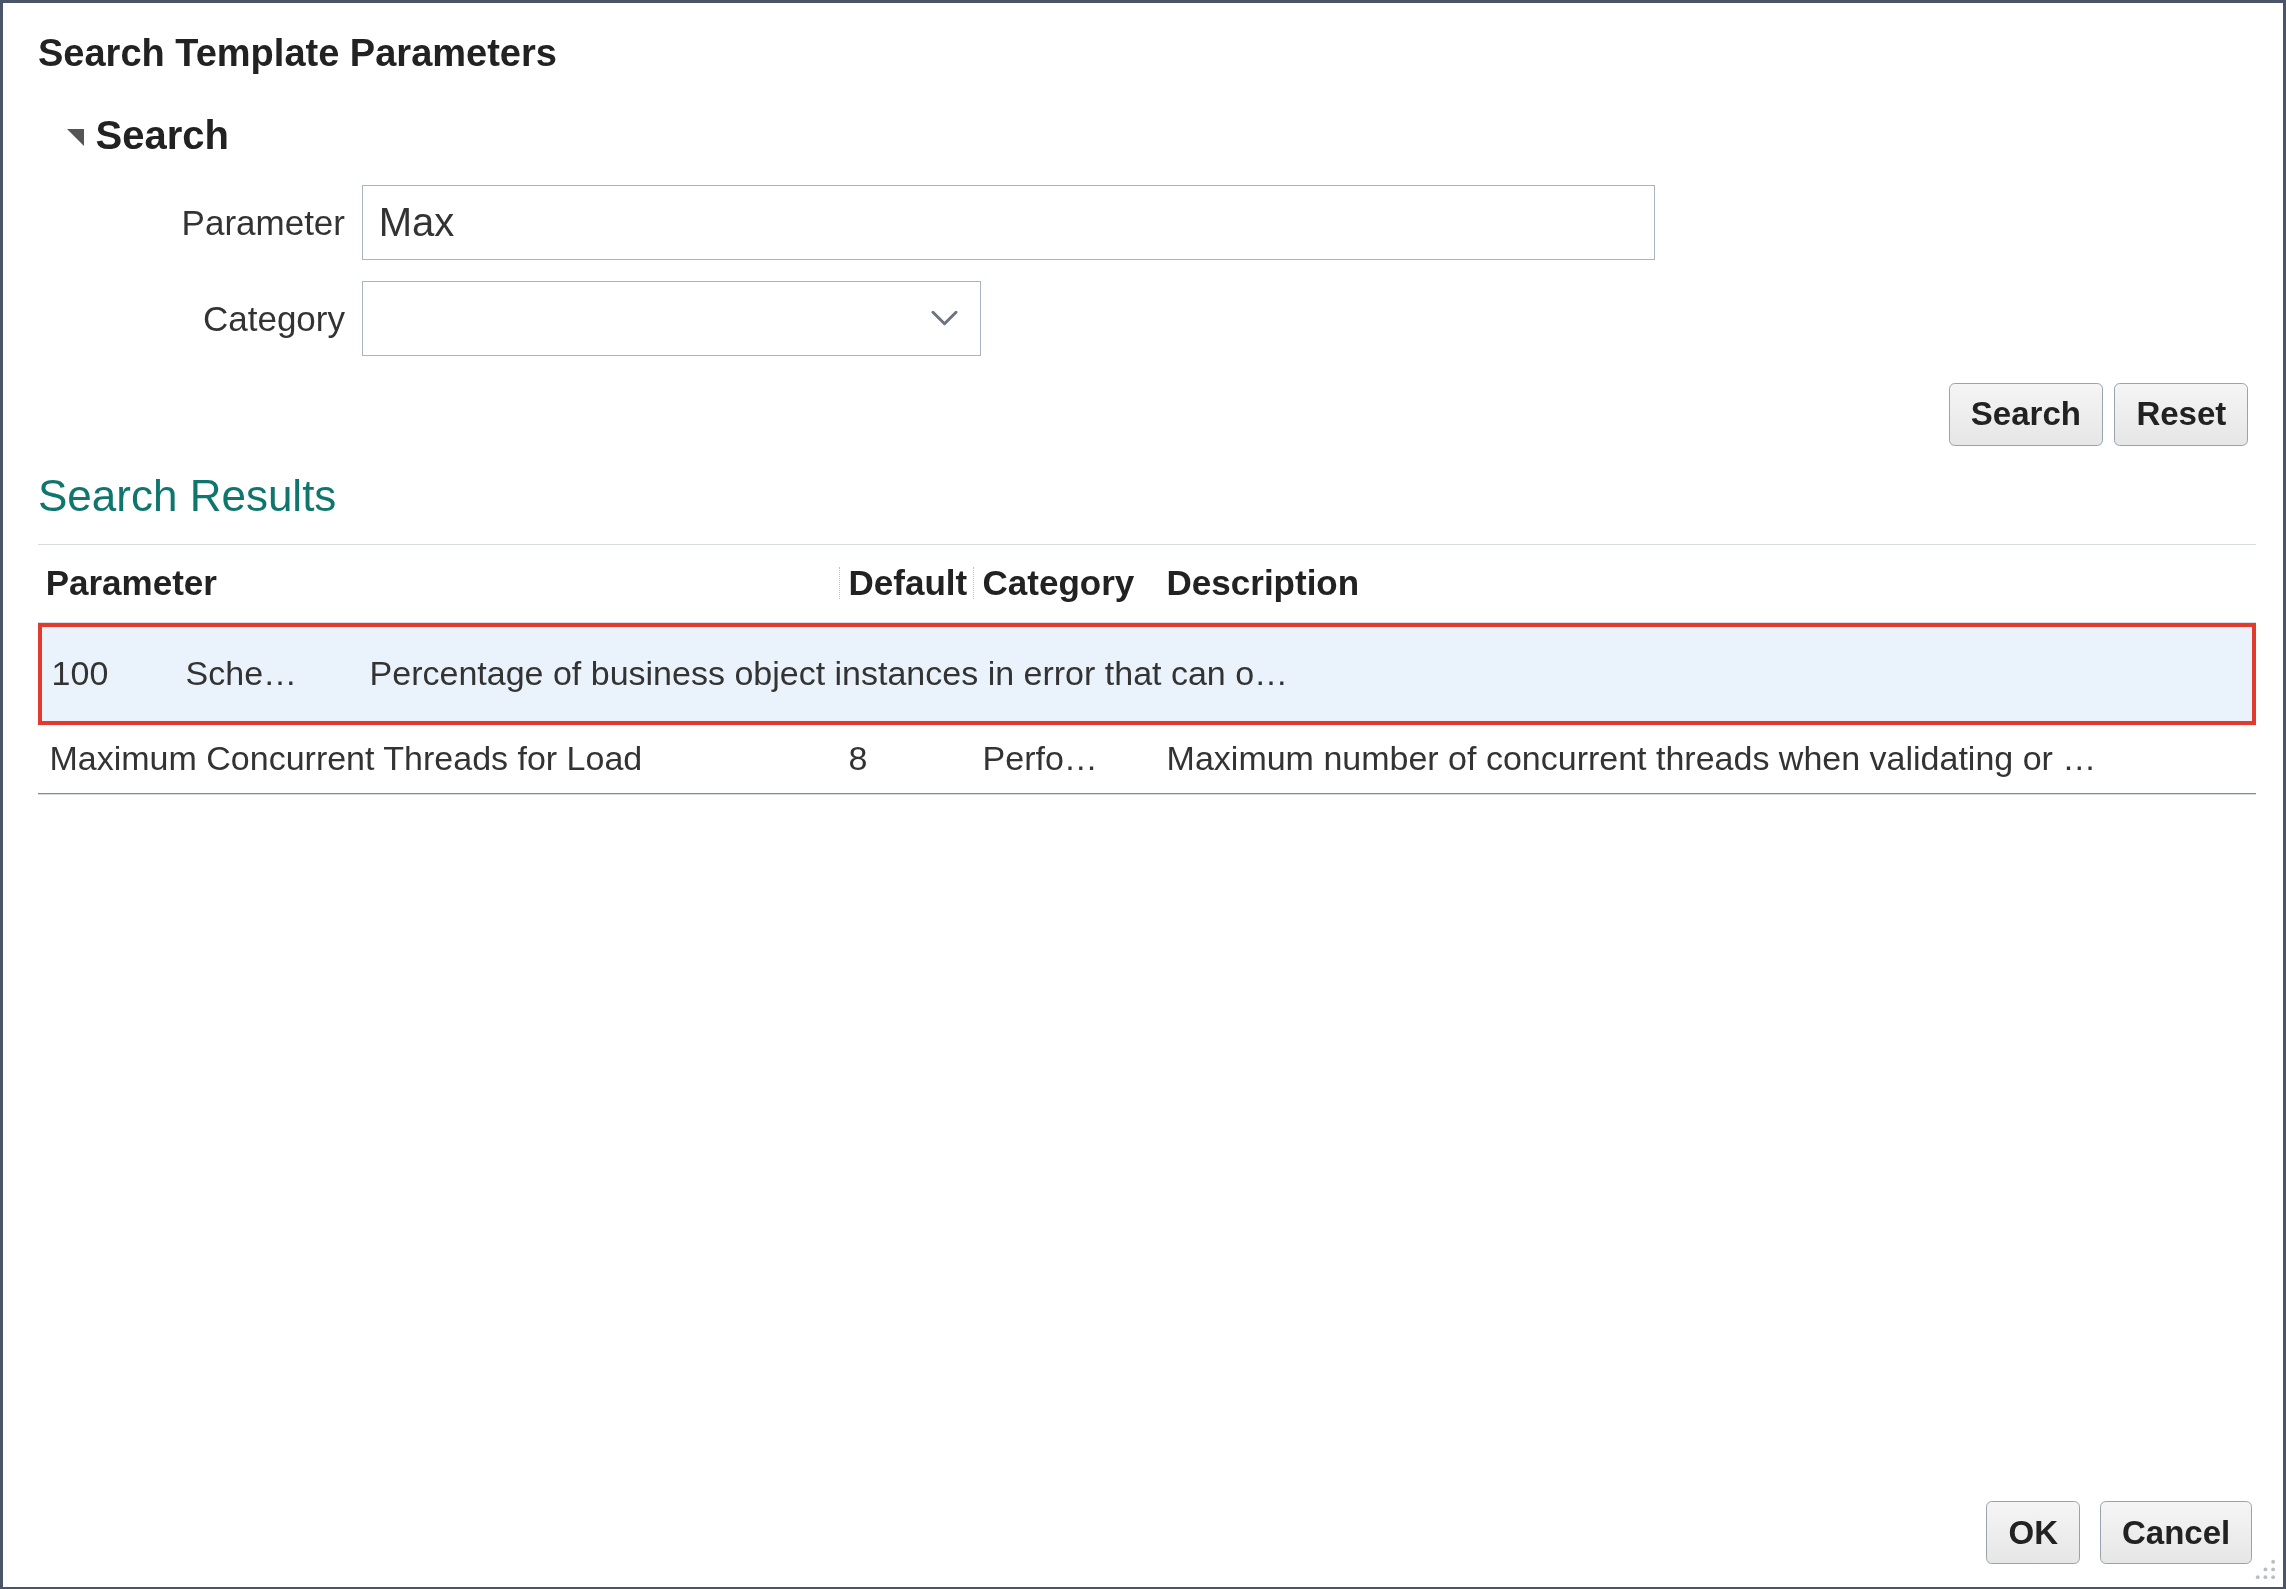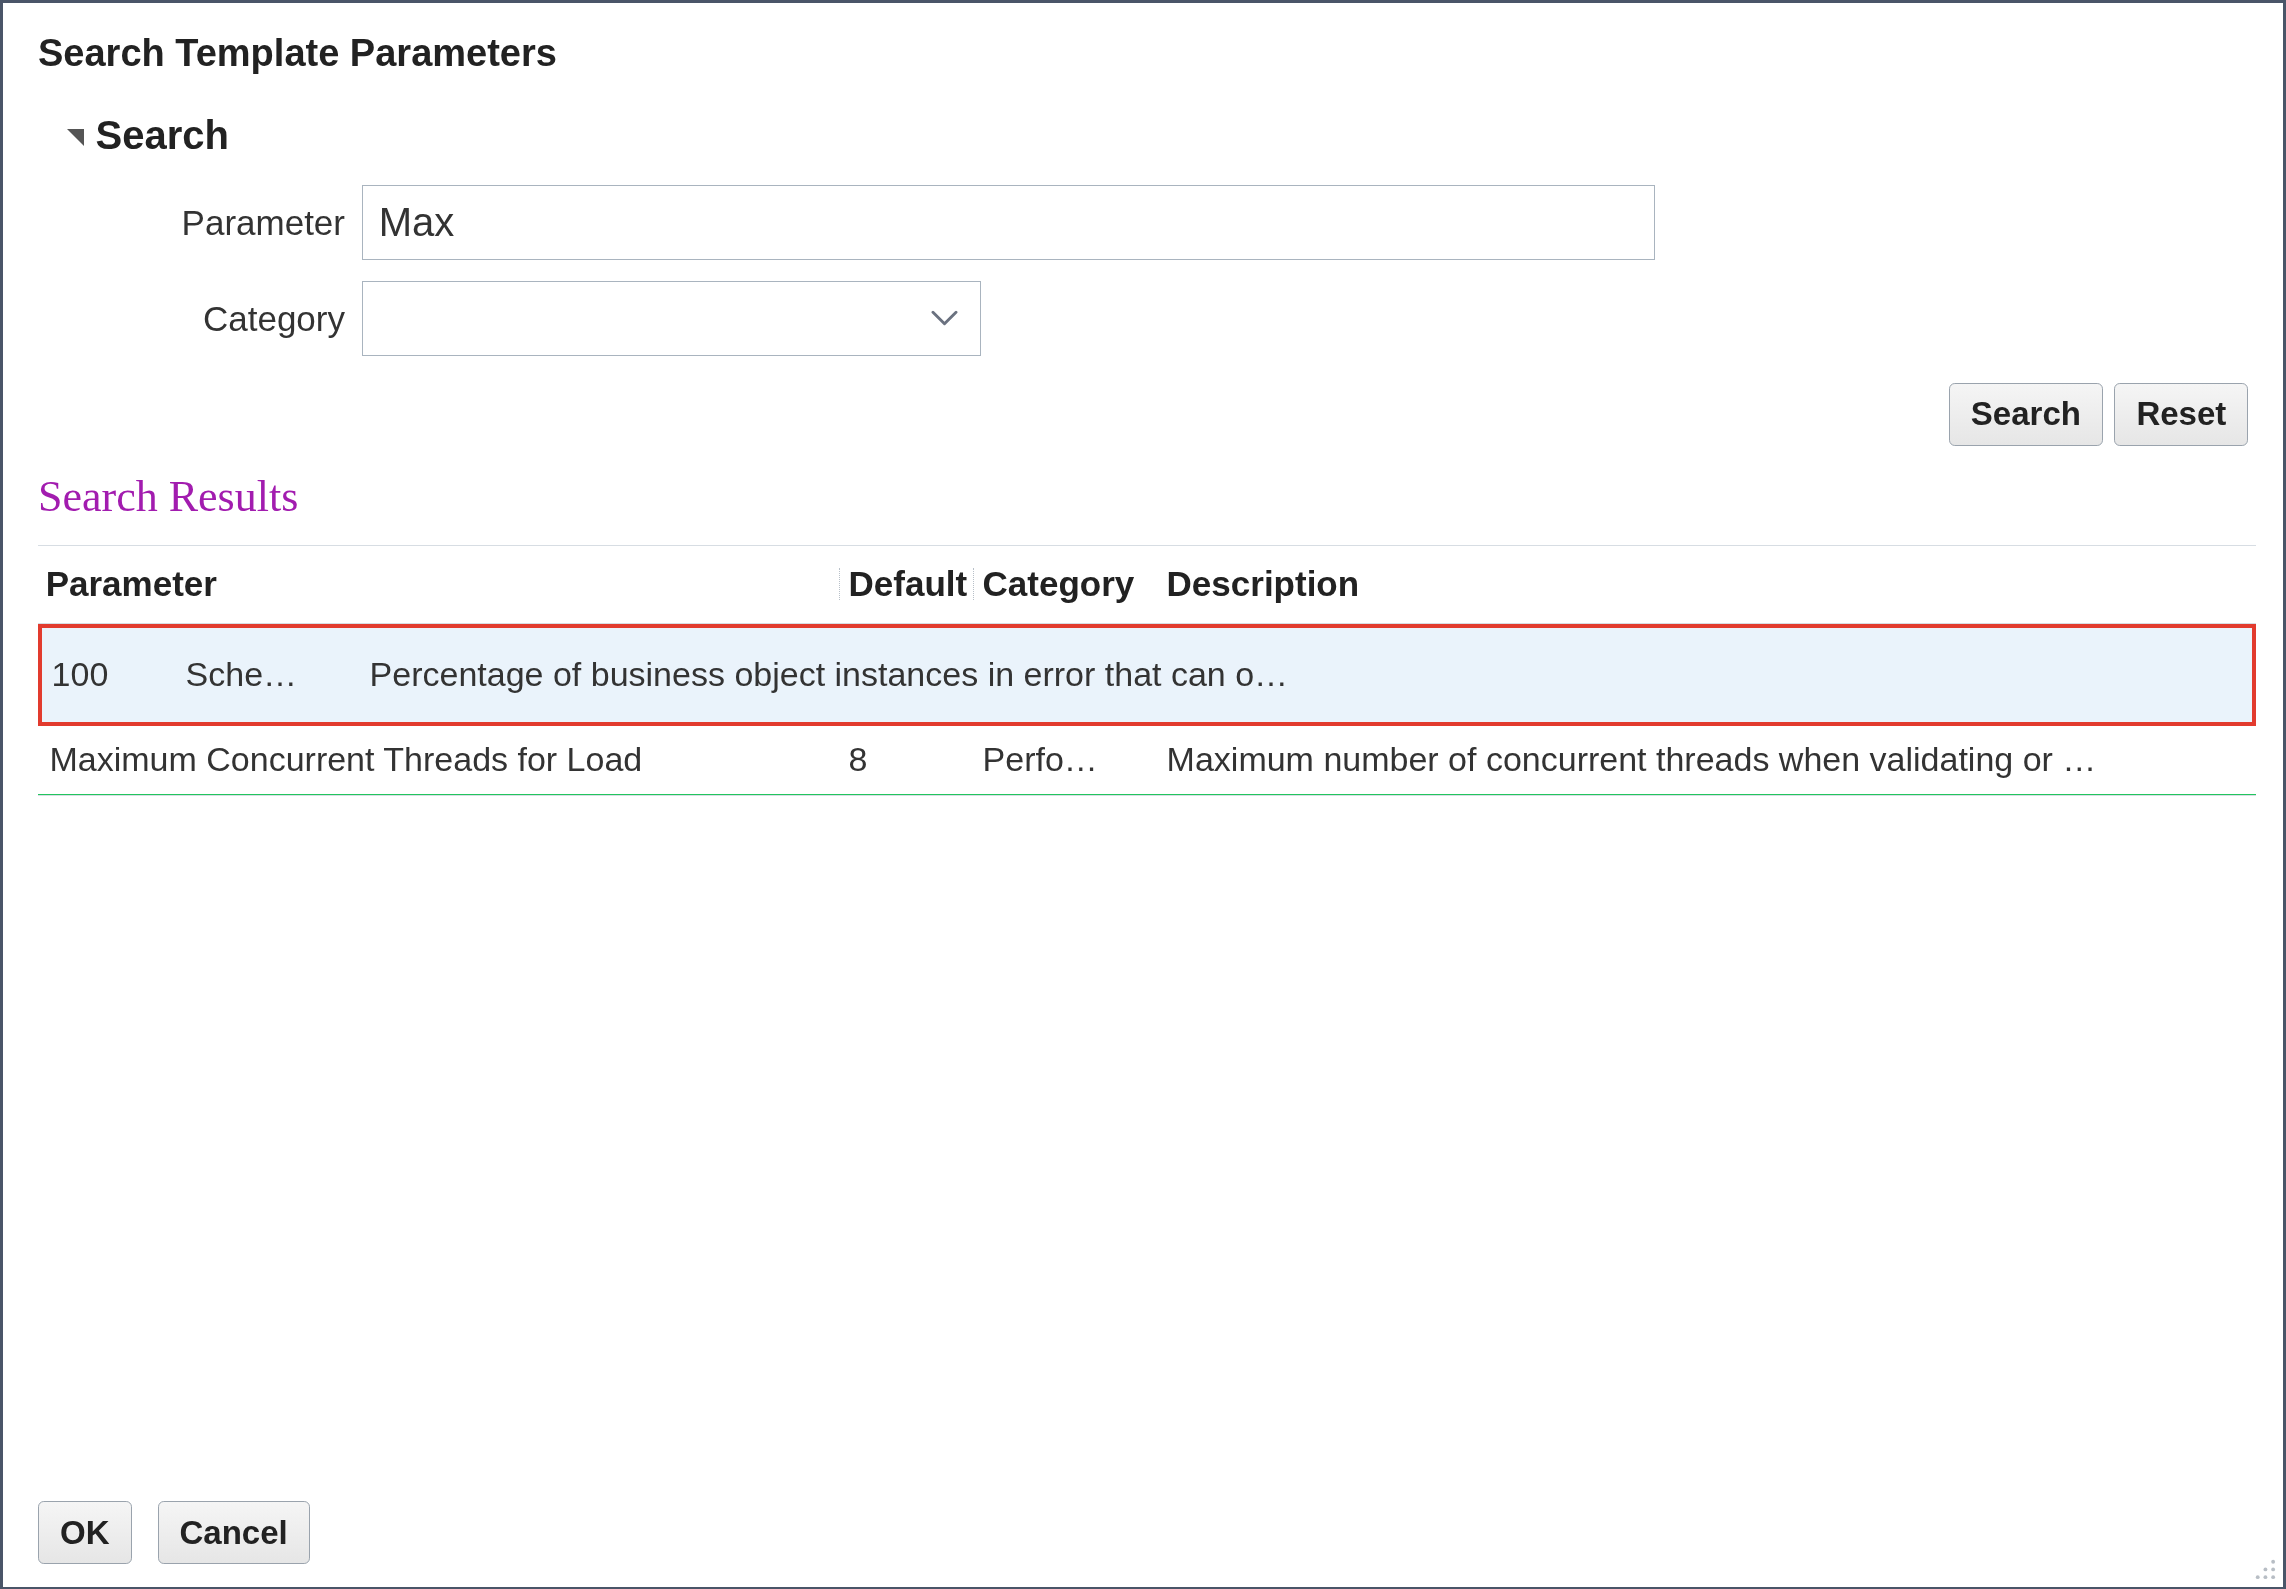--- a/index.html
+++ b/index.html
@@ -106,24 +106,23 @@
     color: #222;
     padding: 11.5px 21px;
     background: linear-gradient(#f5f5f5, #e6e6e6);
     border: 1.9px solid #9aa3ad;
     border-radius: 5.8px;
     cursor: pointer;
   }
 
   .results-title {
     font-size: 44px;
-    color: #a21caf;
+    color: #0f766e;
     margin: 7.7px 0 23px 0;
     font-weight: 400;
-    font-family: Liberation Serif, serif;
   }
 
   .results-table {
     border-top: 1.9px solid #d7dde3;
     border-bottom: 1.9px solid #d7dde3;
   }
   .thead {
     display: flex;
     align-items: center;
     height: 77px;
@@ -173,21 +172,22 @@
     overflow: hidden;
     text-overflow: ellipsis;
     padding: 0 9.6px;
     box-sizing: border-box;
   }
   .trow .col-param { padding-left: 11.5px; }
 
   .footer-bar {
     margin-top: auto;
     display: flex;
-    gap: 26px;
+    justify-content: flex-end;
+    gap: 20px;
     padding-right: 3.8px;
     padding-bottom: 3.8px;
   }
   .resize-handle {
     position: absolute;
     right: 5.8px;
     bottom: 5.8px;
     width: 27px;
     height: 27px;
     opacity: .6;

